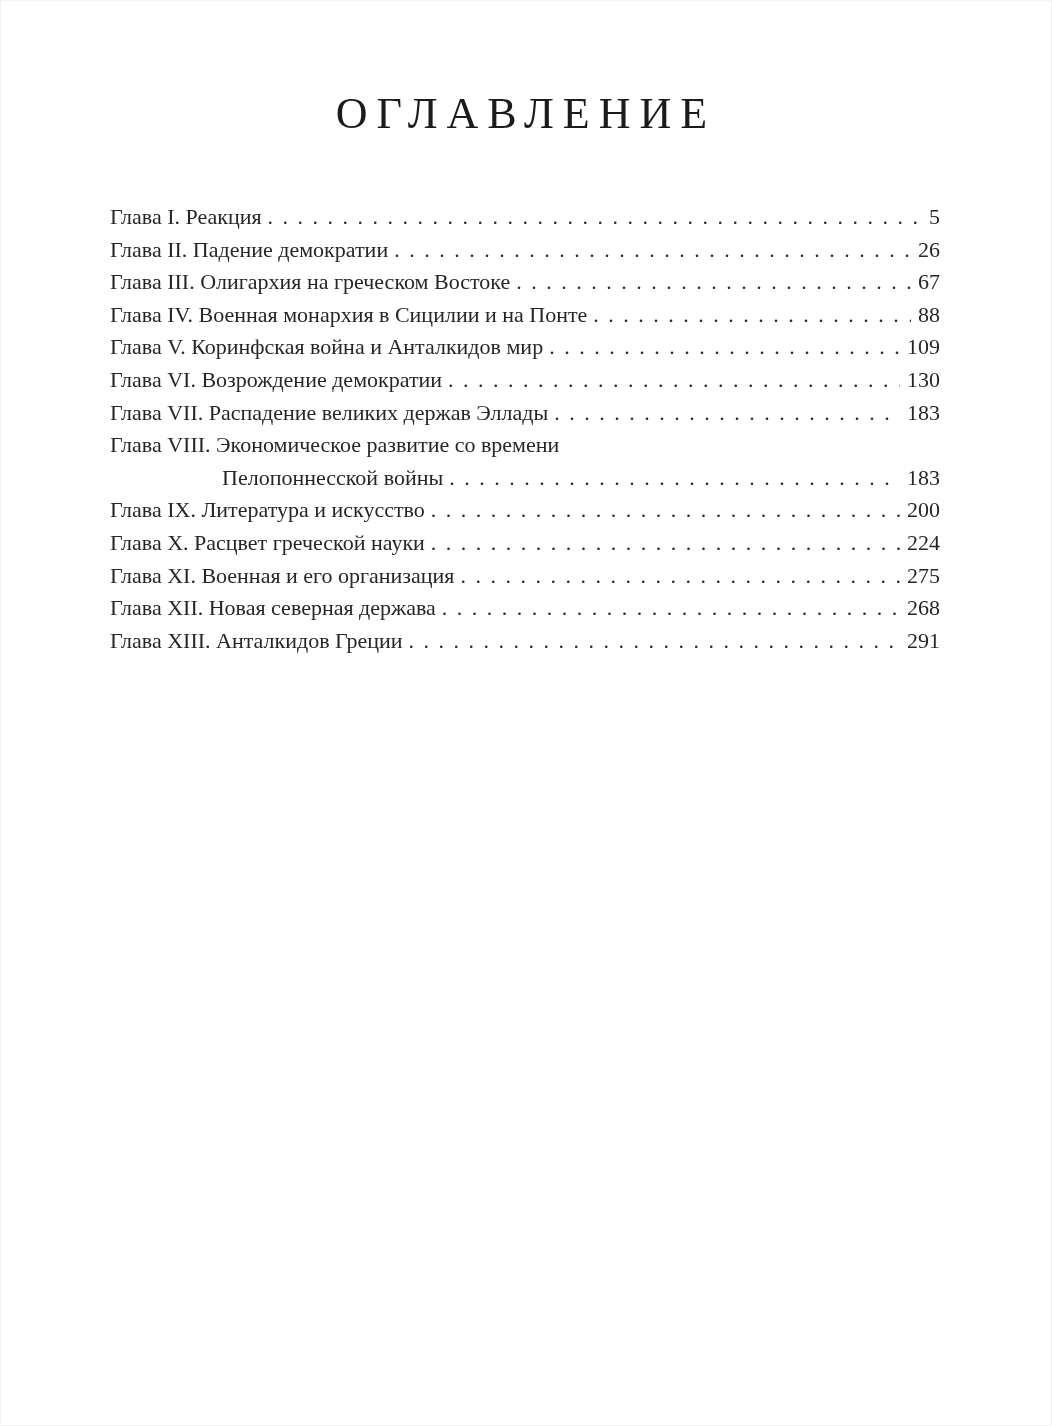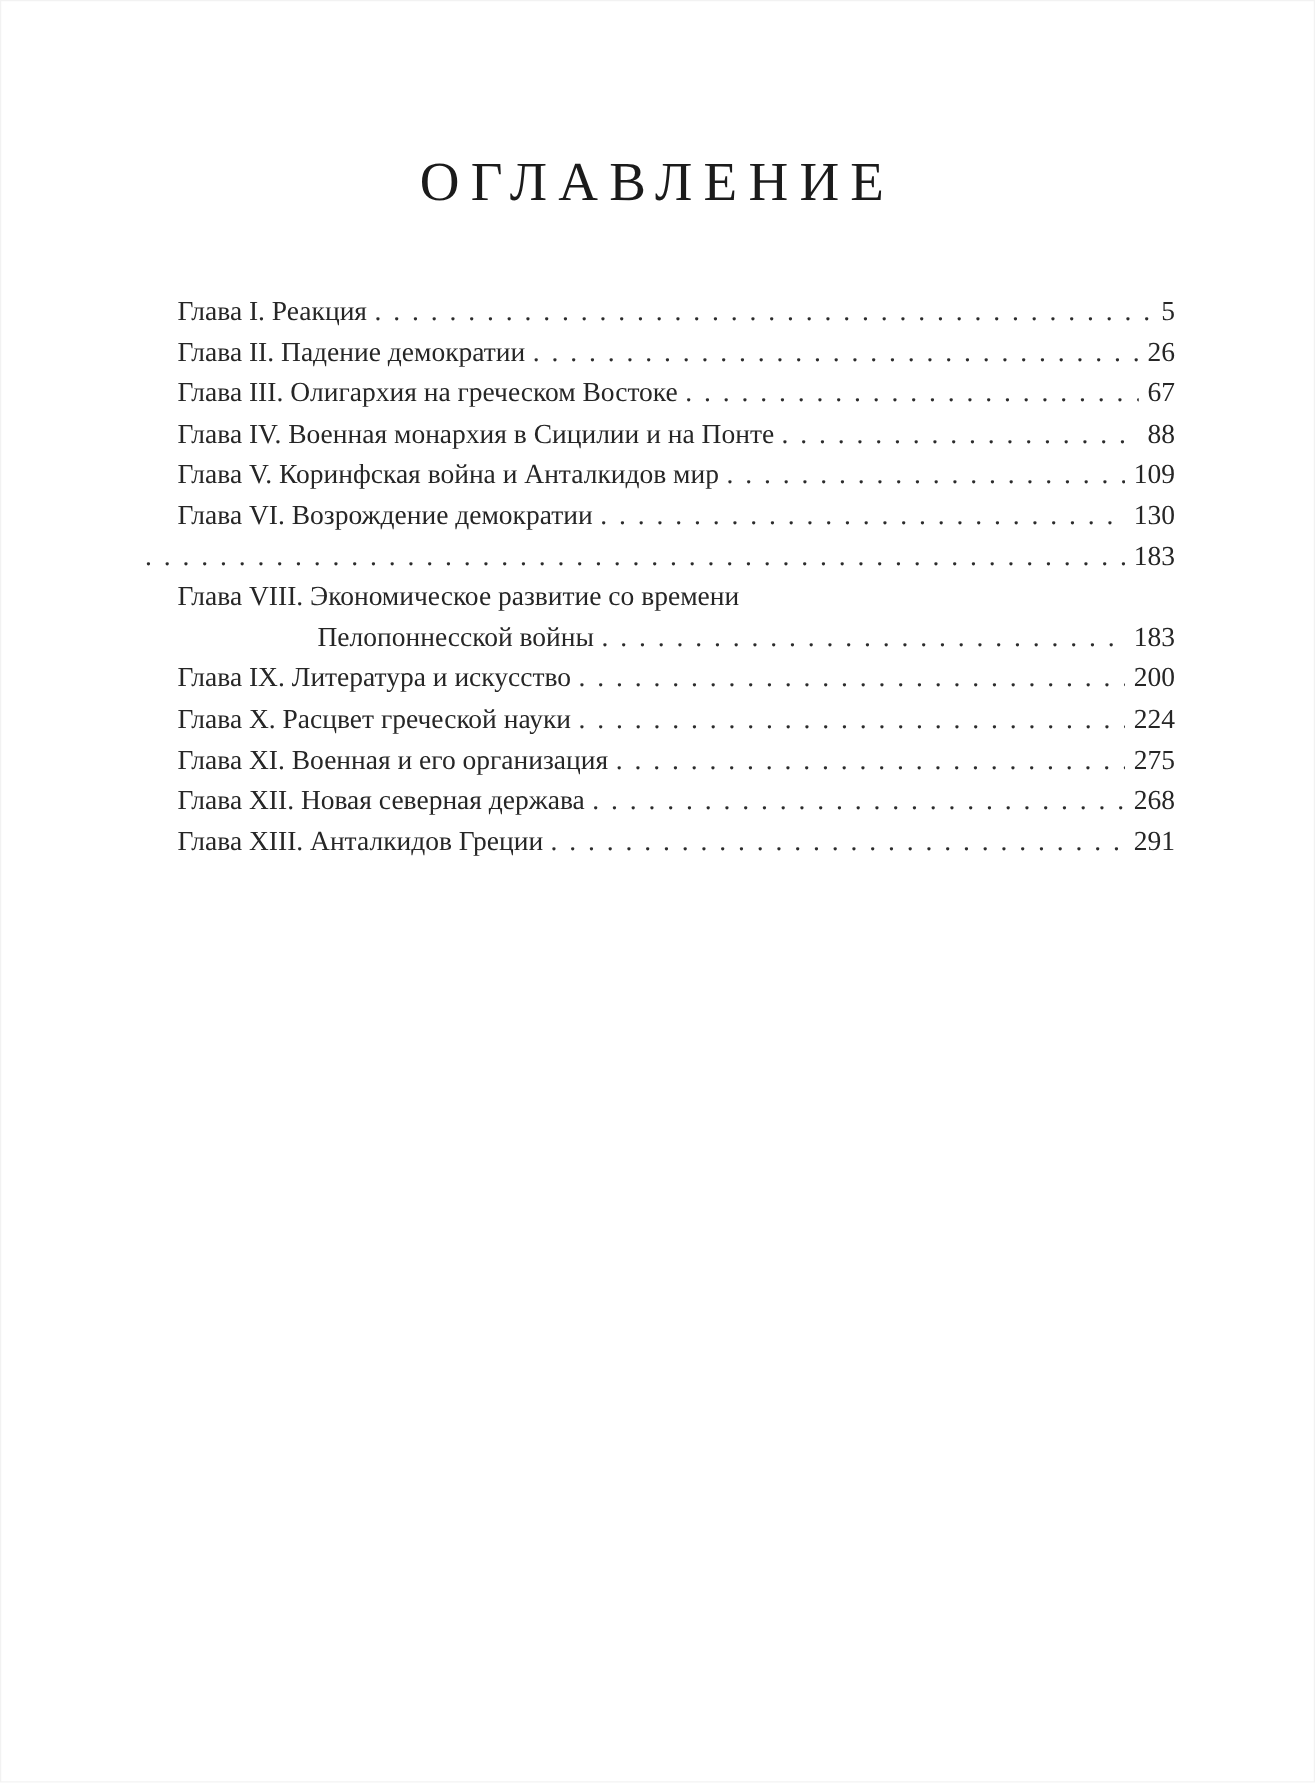--- a/index.html
+++ b/index.html
@@ -10,21 +10,21 @@
     width: 1052px;
     height: 1426px;
     background: #ffffff;
     font-family: "Liberation Serif", serif;
     color: #222222;
     box-shadow: inset 0 0 0 1px rgba(0,0,0,0.05);
     overflow: hidden;
   }
   .page-title {
     margin: 0;
-    padding-top: 120px;
+    padding-top: 88px;
     text-align: center;
     font-size: 44px;
     font-weight: normal;
     letter-spacing: 9px;
     color: #1b1b1b;
     font-family: "Liberation Serif", serif;
   }
   .toc {
     margin: 62px 112px 0 110px;
     font-size: 22px;
@@ -36,21 +36,20 @@
     line-height: 32.6px;
     white-space: nowrap;
   }
   .toc-row.cont {
     padding-left: 112px;
     justify-content: center;
   }
   .toc-label {
     white-space: nowrap;
     flex: 0 0 auto;
-    margin-left: 32px;
   }
   .leader {
     flex: 1 1 auto;
     overflow: hidden;
     white-space: nowrap;
     margin: 0 7px 0 6px;
     color: #2c2c2c;
     letter-spacing: 2px;
   }
   .leader::after {
@@ -97,20 +96,21 @@
     <span class="toc-page">109</span>
   </div>
 
   <div class="toc-row">
     <span class="toc-label">Глава VI. Возрождение демократии</span>
     <span class="leader"></span>
     <span class="toc-page">130</span>
   </div>
 
   <div class="toc-row">
+    <span class="toc-label">Глава VII. Распадение великих держав Эллады</span>
     <span class="leader"></span>
     <span class="toc-page">183</span>
   </div>
 
   <div class="toc-row">
     <span class="toc-label">Глава VIII. Экономическое развитие со времени</span>
 
   </div>
 
   <div class="toc-row cont">

